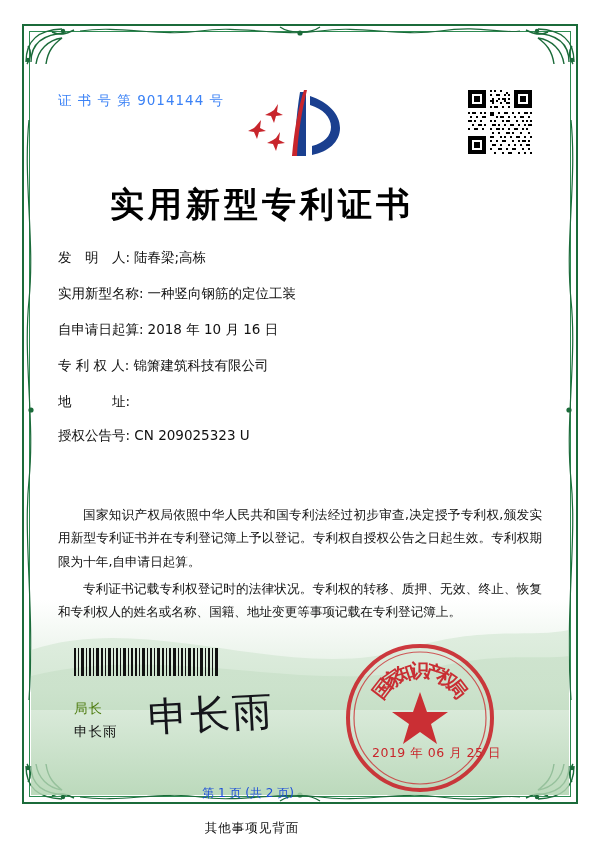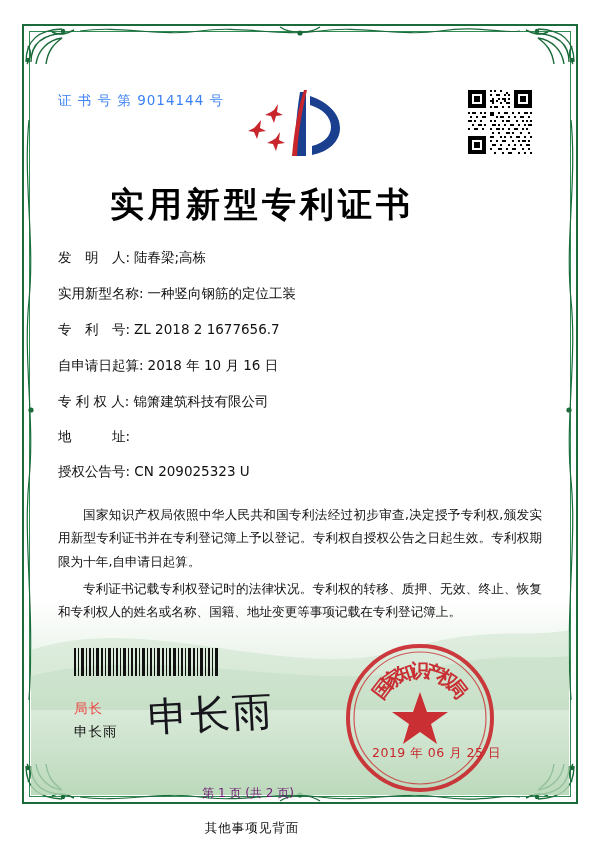--- a/index.html
+++ b/index.html
@@ -166,21 +166,21 @@
     position: absolute;
     left: 74px; top: 648px;
     width: 146px; height: 28px;
   }
 
   
   .sig-label {
     position: absolute;
     left: 74px; top: 700px;
     font-size: 13.5px;
-    color: #ef4444;
+    color: #4d7c0f;
     letter-spacing: 1px;
   }
   .sig-name {
     position: absolute;
     left: 74px; top: 723px;
     font-size: 13.5px;
     color: #111;
     letter-spacing: 1px;
   }
   .sig-hand {
@@ -211,21 +211,21 @@
     letter-spacing: 0.5px;
   }
 
   
   .page-num {
     position: absolute;
     left: 0; top: 785px;
     width: 496px;
     text-align: center;
     font-size: 12px;
-    color: #701a75;
+    color: #1d4ed8;
   }
   .footnote {
     position: absolute;
     left: 0; top: 820px;
     width: 504px;
     text-align: center;
     font-size: 12.5px;
     color: #111;
     letter-spacing: 1px;
   }
@@ -484,24 +484,20 @@
   <div class="fields">
     <div class="frow">
       <span class="flabel">发　明　人:</span>
       <span class="fvalue">陆春梁;高栋</span>
     </div>
     <div class="frow">
       <span class="flabel">实用新型名称:</span>
       <span class="fvalue">一种竖向钢筋的定位工装</span>
     </div>
     <div class="frow">
-      <span class="flabel">专　利　号:</span>
-      <span class="fvalue">ZL 2018 2 1677656.7</span>
-    </div>
-    <div class="frow">
       <span class="flabel">自申请日起算:</span>
       <span class="fvalue">2018 年 10 月 16 日</span>
     </div>
     <div class="frow">
       <span class="flabel">专 利 权 人:</span>
       <span class="fvalue">锦箫建筑科技有限公司</span>
     </div>
     <div class="frow">
       <span class="flabel">地　　　址:</span>
     </div>

